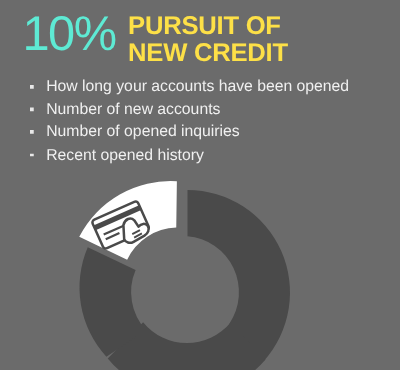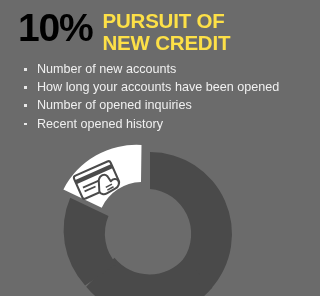--- a/index.html
+++ b/index.html
@@ -27,24 +27,24 @@
     left: 0;
     top: 0;
     width: 300px;
     height: 56px;
     display: flex;
     align-items: flex-start;
     padding: 7px 0 0 18px;
     box-sizing: border-box;
   }
   .pct {
-    color: #000000;
+    color: #5eead4;
     font-size: 39px;
     line-height: 42px;
-    font-weight: bold;
+    font-weight: normal;
     letter-spacing: -1.2px;
     white-space: nowrap;
     font-stretch: condensed;
     transform: scaleX(1.0);
     transform-origin: left top;
   }
   .headline {
     color: #fde047;
     font-size: 20.5px;
     line-height: 21.5px;
@@ -106,22 +106,22 @@
 
   <div class="header">
     <div class="pct">10%</div>
     <div class="headline">
       <span class="hl-line">PURSUIT OF</span>
       <span class="hl-line">NEW CREDIT</span>
     </div>
   </div>
 
   <ul class="bullets">
+    <li>How long your accounts have been opened</li>
     <li>Number of new accounts</li>
-    <li>How long your accounts have been opened</li>
     <li>Number of opened inquiries</li>
     <li>Recent opened history</li>
   </ul>
 
   <div class="chart-wrap">
     <svg class="chart-svg" width="300" height="156" viewBox="0 0 300 156">
 
       <path fill="#4a4a4a" d="M 150 12
                A 82 82 0 0 1 210.9 148.9
                L 183.4 119.1

